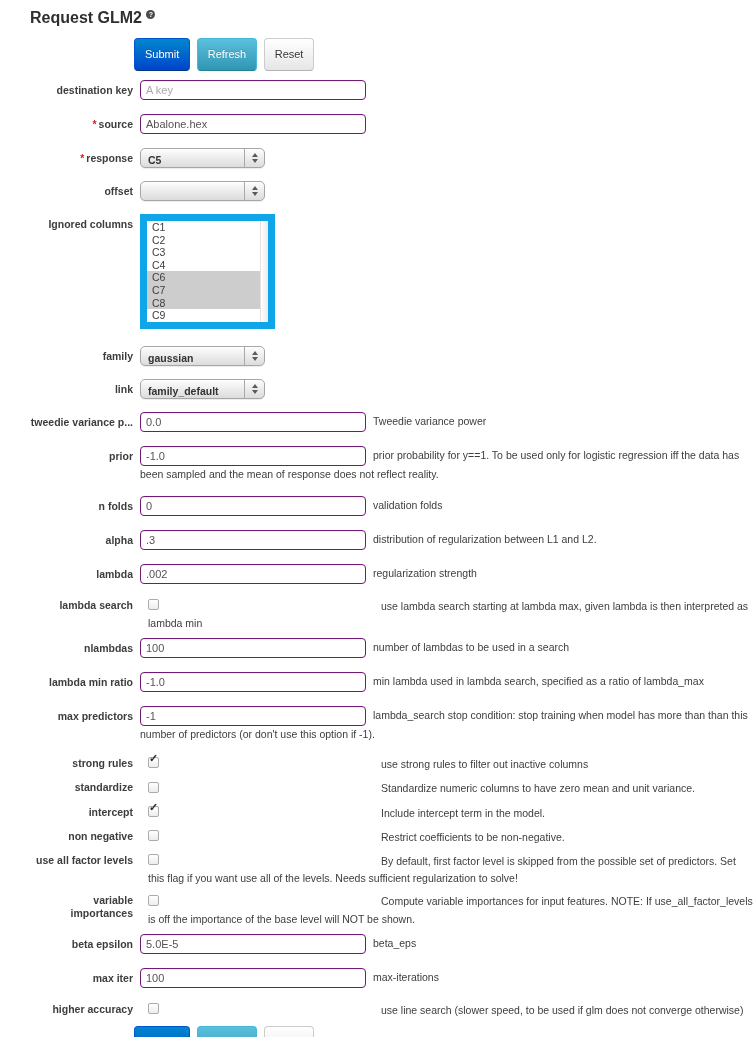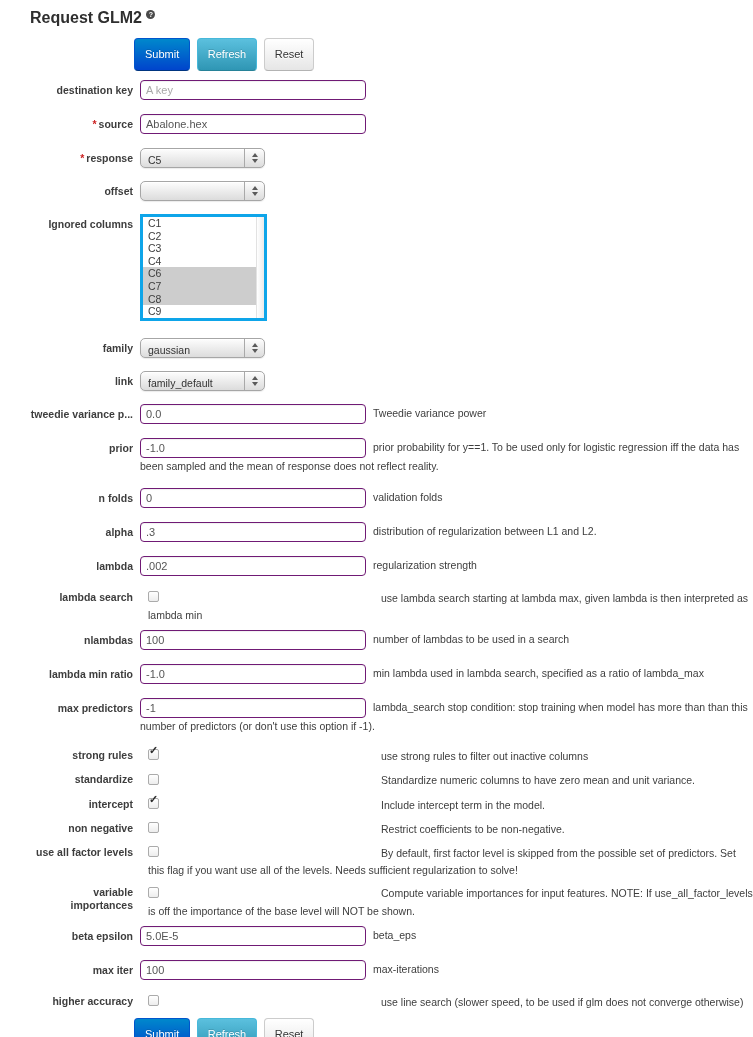--- a/index.html
+++ b/index.html
@@ -44,30 +44,30 @@
                      border:1px solid #701a75; border-radius:4px; font-size:11px;
                      color:#555; font-family:"Liberation Sans", sans-serif;
                      box-shadow:inset 0 1px 1px rgba(0,0,0,0.06); outline:none; }
   input.text-input::placeholder { color:#a9a9a9; }
 
   .select { width:125px; height:20px; box-sizing:border-box; position:relative;
             border:1px solid #a6a6a6; border-radius:5px; cursor:default;
             background:linear-gradient(#fdfdfd,#dcdcdc);
             box-shadow:inset 0 1px 0 rgba(255,255,255,0.8), 0 1px 1px rgba(0,0,0,0.08); }
   .select-value { position:absolute; left:7px; top:3px; font-size:10.5px; color:#333;
-                  white-space:nowrap; }
+                  white-space:nowrap;font-weight:bold; }
   .stepper { position:absolute; right:0; top:0; width:19px; height:100%;
              border-left:1px solid #a9a9a9; display:flex; flex-direction:column;
              align-items:center; justify-content:center; gap:2px; }
   .tri-up { width:0; height:0; border-left:3.5px solid transparent;
             border-right:3.5px solid transparent; border-bottom:4.5px solid #5a5a5a; }
   .tri-down { width:0; height:0; border-left:3.5px solid transparent;
               border-right:3.5px solid transparent; border-top:4.5px solid #5a5a5a; }
 
-  .listbox { width:121px; height:101px; border:3px solid #0ea5e9; background:#fff;
+  .listbox { width:121px; height:101px; border:7px solid #0ea5e9; background:#fff;
              position:relative; overflow:hidden; }
   .list-option { height:12.6px; line-height:12.6px; padding-left:5px; font-size:10.5px;
                  color:#3d3d3d; margin-right:8px; }
   .list-option.selected { background:#cdcdcd; }
   .listbox-scrollbar { position:absolute; top:0; right:0; width:7px; height:100%;
                        background:linear-gradient(to right,#ffffff,#ebebeb);
                        border-left:1px solid #e2e2e2; }
 
   .checkbox { display:inline-block; width:9px; height:9px; position:relative;
               border:1px solid #ababab; border-radius:2px; vertical-align:1px;

